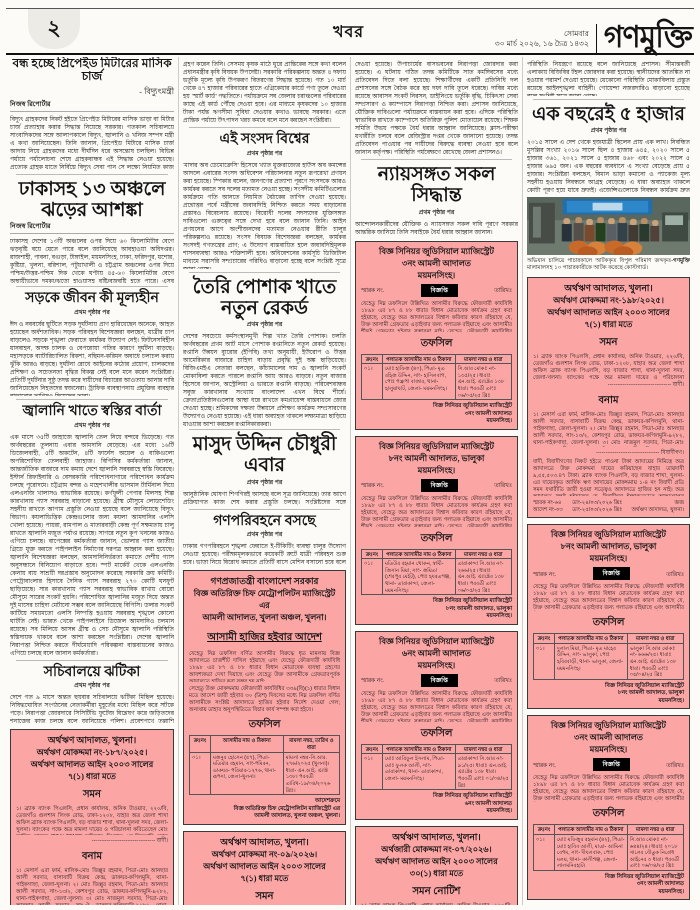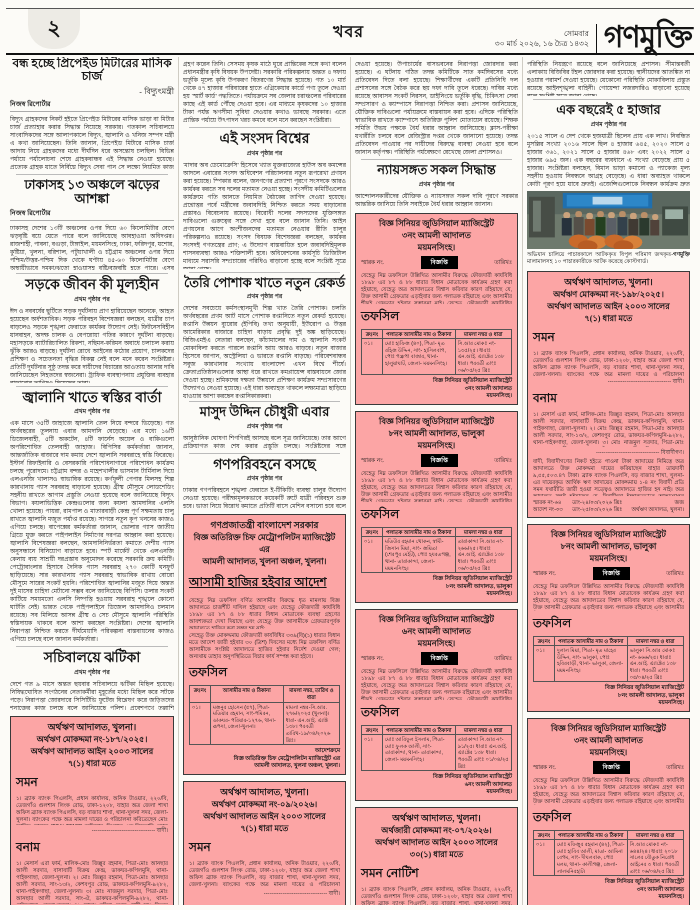--- a/index.html
+++ b/index.html
@@ -15,32 +15,32 @@
   .hright{position:absolute;right:2px;top:4px;display:flex;align-items:center;gap:7px;}
   .dateblock{text-align:right;font-size:7.5px;line-height:10px;color:#222;}
   .vbar{width:1px;height:30px;background:#111;}
   .masthead{font-size:30px;font-weight:900;font-family:"Liberation Serif",serif;letter-spacing:-1px;}
   .botrule{position:absolute;top:53px;left:6px;right:6px;border-top:2px solid #111;}
   .cols{position:absolute;top:57px;left:6px;right:6px;bottom:5px;display:flex;}
   .col{width:25%;height:100%;overflow:hidden;padding:0 4px;box-sizing:border-box;}
   .col + .col{border-left:1px solid #cfccc3;}
   .hl{font-family:"Liberation Serif",serif;font-weight:700;text-align:center;line-height:1.12;margin:0 0 1px;}
   .hl-s{font-size:12px;}
-  .hl-m{font-size:13px;}
+  .hl-m{font-size:19px;}
   .hl-l{font-size:14px;}
   .sub{text-align:right;font-size:8px;margin:0 0 1px;}
   .byline{text-align:center;font-size:6px;font-weight:bold;margin:1px 0 2px;color:#222;}
   .byline-left{font-size:6.5px;font-weight:bold;border-bottom:1px solid #aaa;padding-bottom:1px;margin:1px 0 3px;}
   .bt{font-size:6px;line-height:8px;text-align:justify;overflow:hidden;color:#1c1c1c;}
   .hr{border-top:1px solid #bbb;margin:3px 6px;}
   .box{border:1px solid #3a3a3a;margin:6px 0 5px;padding:4px 5px;background:#fca5a5;}
   .bh{font-family:"Liberation Serif",serif;font-weight:700;text-align:center;}
   .bh1{font-size:9px;line-height:13px;}
   .bh2{font-size:8.2px;line-height:12px;}
-  .btitle{font-size:12px;font-weight:bold;text-align:left;margin:3px 0 2px;}
+  .btitle{font-size:10px;font-weight:bold;text-align:center;margin:3px 0 2px;}
   .btitle.u{text-decoration:underline;margin:5px 0 4px;}
   .brow{display:flex;justify-content:space-between;align-items:center;font-size:5.8px;margin:2px 0 3px;}
   .badge{background:#000;color:#fff;font-size:6px;padding:1px 10px;font-weight:bold;}
   .nt{font-size:5.4px;line-height:7px;text-align:justify;overflow:hidden;color:#1c1c1c;}
   .dots{font-size:5.6px;text-align:right;overflow:hidden;white-space:nowrap;color:#333;margin:1px 0;}
   table.tf{width:100%;border-collapse:collapse;margin:2px 0;table-layout:fixed;}
   .tf th,.tf td{border:1px solid #555;font-size:5.2px;line-height:6.6px;padding:1px 2px;vertical-align:top;text-align:left;}
   .tf th{text-align:center;font-weight:bold;}
   .tf .c1{width:12%;} .tf .c2{width:50%;} .tf .c3{width:38%;}
   .sig{font-size:5.6px;line-height:7.5px;text-align:right;margin-top:2px;font-weight:bold;}

